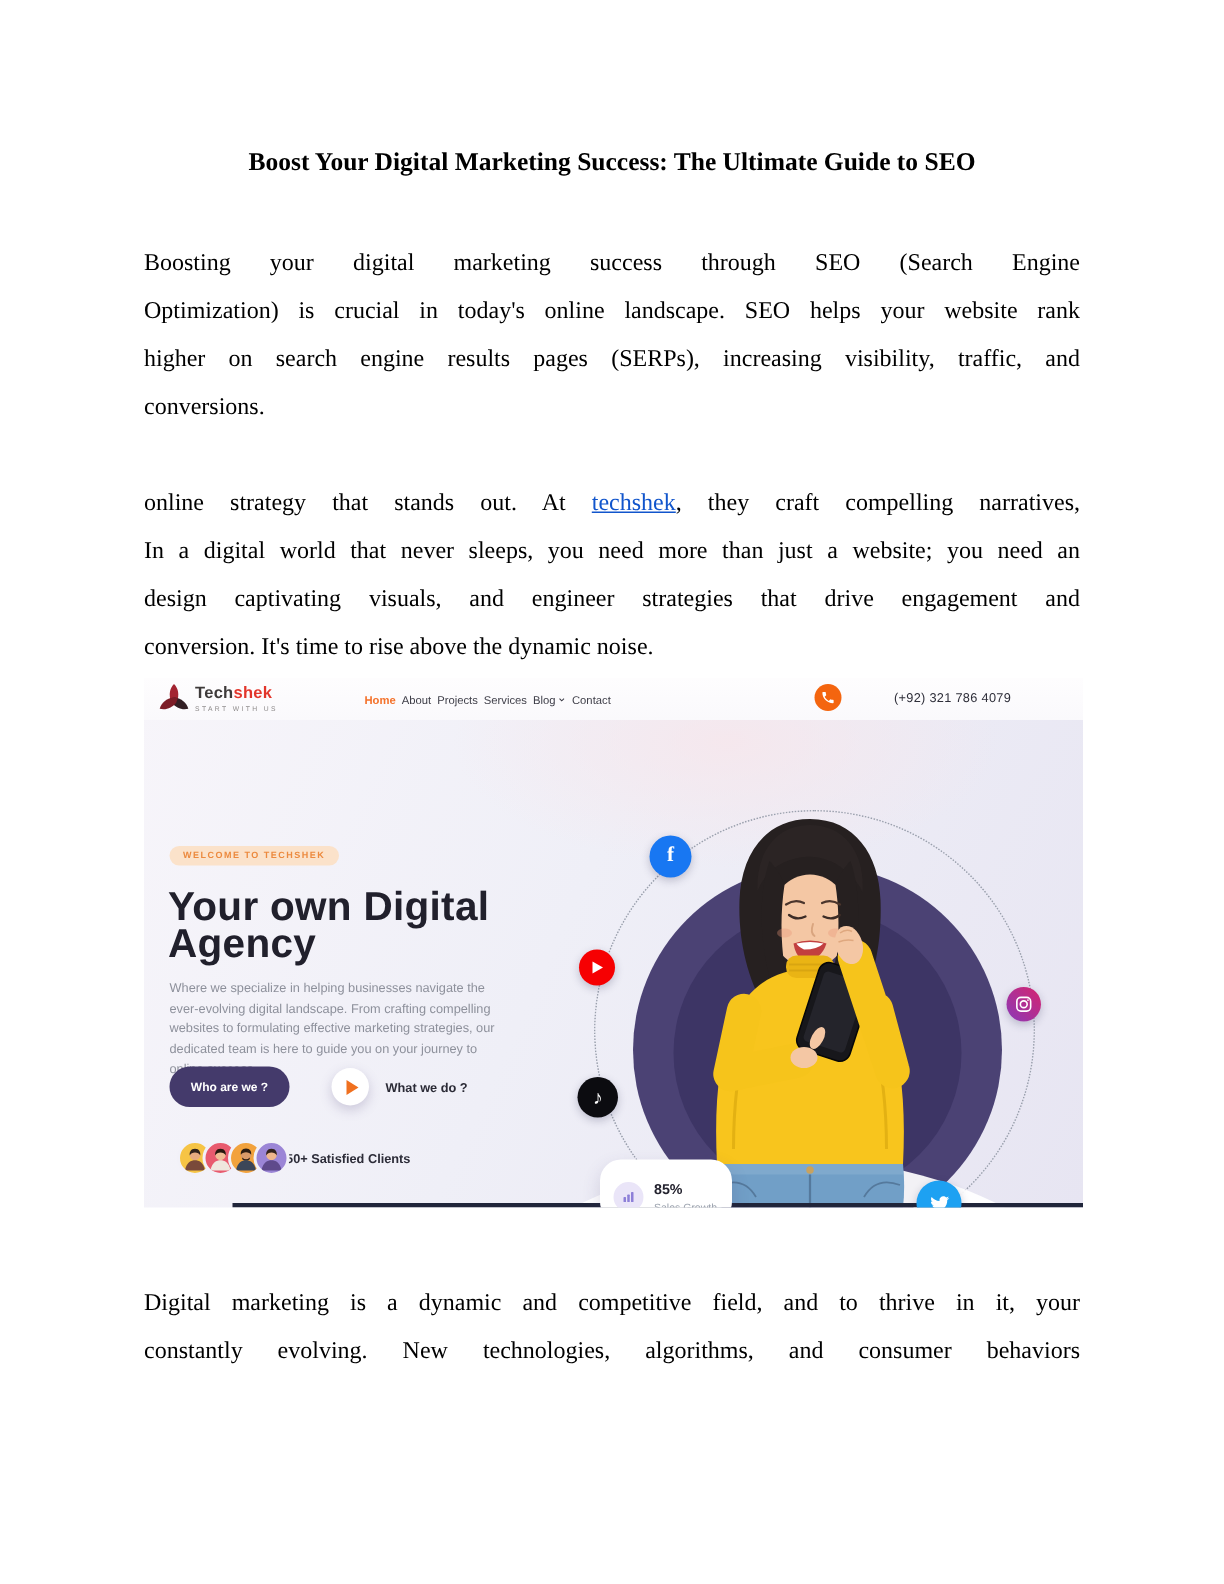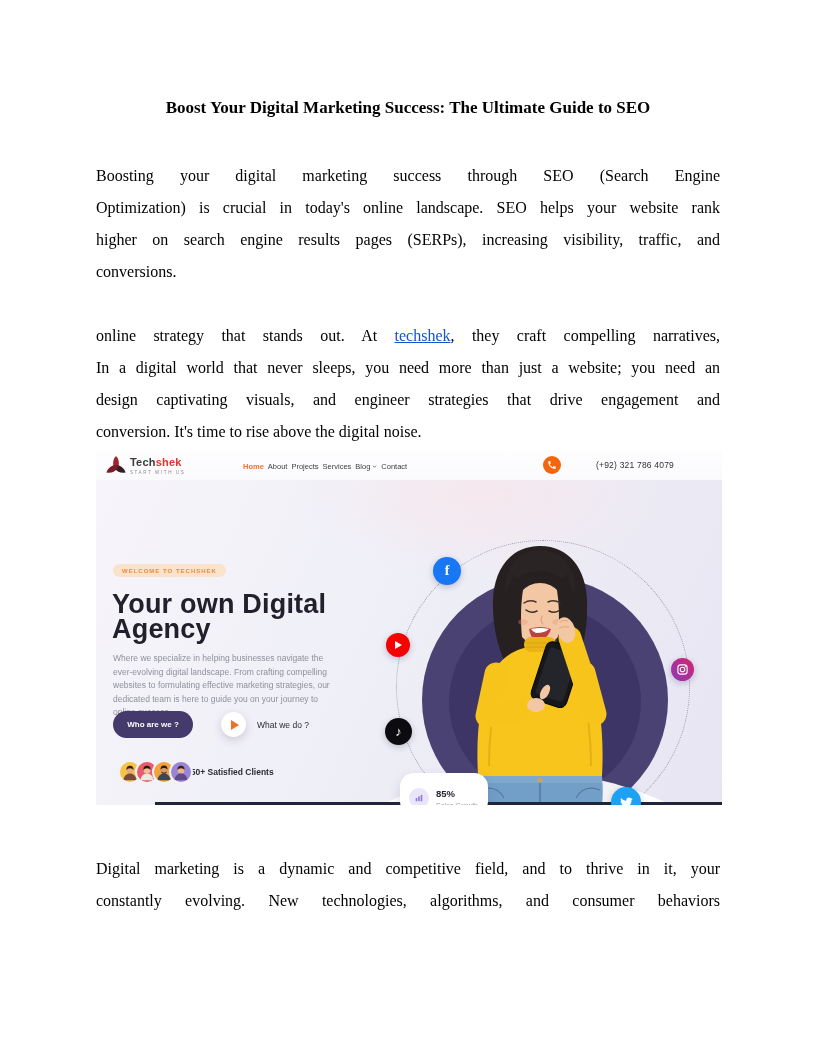--- a/index.html
+++ b/index.html
@@ -64,21 +64,21 @@
     font-weight:bold; color:#21202c; letter-spacing:.2px; z-index:6;}
   .hero-desc { position:absolute; left:17px; top:200px; width:219px; font-size:8.5px;
     line-height:13.5px; color:#8d909b; z-index:6;}
   .btn-row { position:absolute; left:17px; top:259px; display:flex; align-items:center; z-index:6;}
   .btn-primary { width:80px; height:27px; background:#443a6b; border-radius:14px; border:none;
     color:#fff; font-size:8px; font-weight:bold; font-family:"Liberation Sans",sans-serif; cursor:pointer;}
   .play-circle { margin-left:28px; width:25px; height:25px; border-radius:50%; background:#fff;
     box-shadow:0 3px 8px rgba(90,80,130,.25); display:flex; align-items:center; justify-content:center; cursor:pointer;}
   .play-tri { width:0; height:0; border-left:8px solid #f0701f; border-top:5px solid transparent;
     border-bottom:5px solid transparent; margin-left:2px;}
-  .btn-secondary { margin-left:11px; font-size:8.5px; font-weight:normal; color:#2b2b36; cursor:pointer;}
+  .btn-secondary { margin-left:11px; font-size:8.5px; font-weight:bold; color:#2b2b36; cursor:pointer;}
   .clients { position:absolute; left:22px; top:308px; display:flex; align-items:center; z-index:6;}
   .avatar { width:24px; height:24px; border-radius:50%; border:2px solid #f2f1f8; overflow:hidden;
     margin-right:-7px; position:relative; }
   .clients-text { font-size:8.5px; font-weight:bold; color:#2c2c38; }
 
   
   .soc { position:absolute; border-radius:50%; display:flex; align-items:center; justify-content:center;
     z-index:6; cursor:pointer; box-shadow:0 2px 6px rgba(40,40,80,.25);}
   .soc-fb { left:337px; top:105px; width:28px; height:28px; background:#1877f2;
     color:#fff; font-weight:bold; font-size:14px; font-family:"Liberation Serif",serif;}
@@ -107,21 +107,21 @@
     <div class="jline">Boosting your digital marketing success through SEO (Search Engine</div>
     <div class="jline">Optimization) is crucial in today's online landscape. SEO helps your website rank</div>
     <div class="jline">higher on search engine results pages (SERPs), increasing visibility, traffic, and</div>
     <div class="jline last">conversions.</div>
   </div>
 
   <div class="para" id="p2">
     <div class="jline"><span>online strategy that stands out. At </span><span class="doclink">techshek</span><span>, they craft compelling narratives,</span></div>
     <div class="jline">In a digital world that never sleeps, you need more than just a website; you need an</div>
     <div class="jline">design captivating visuals, and engineer strategies that drive engagement and</div>
-    <div class="jline last">conversion. It's time to rise above the digital noise.</div>
+    <div class="jline last">conversion. It's time to rise above the dynamic noise.</div>
   </div>
 
   <div class="shot">
     <div class="shot-hero-tint"></div>
 
     <div class="dotted-circle"></div>
     <div class="circle-outer"></div>
     <div class="circle-inner"></div>
     <div class="white-ellipse"></div>
 

